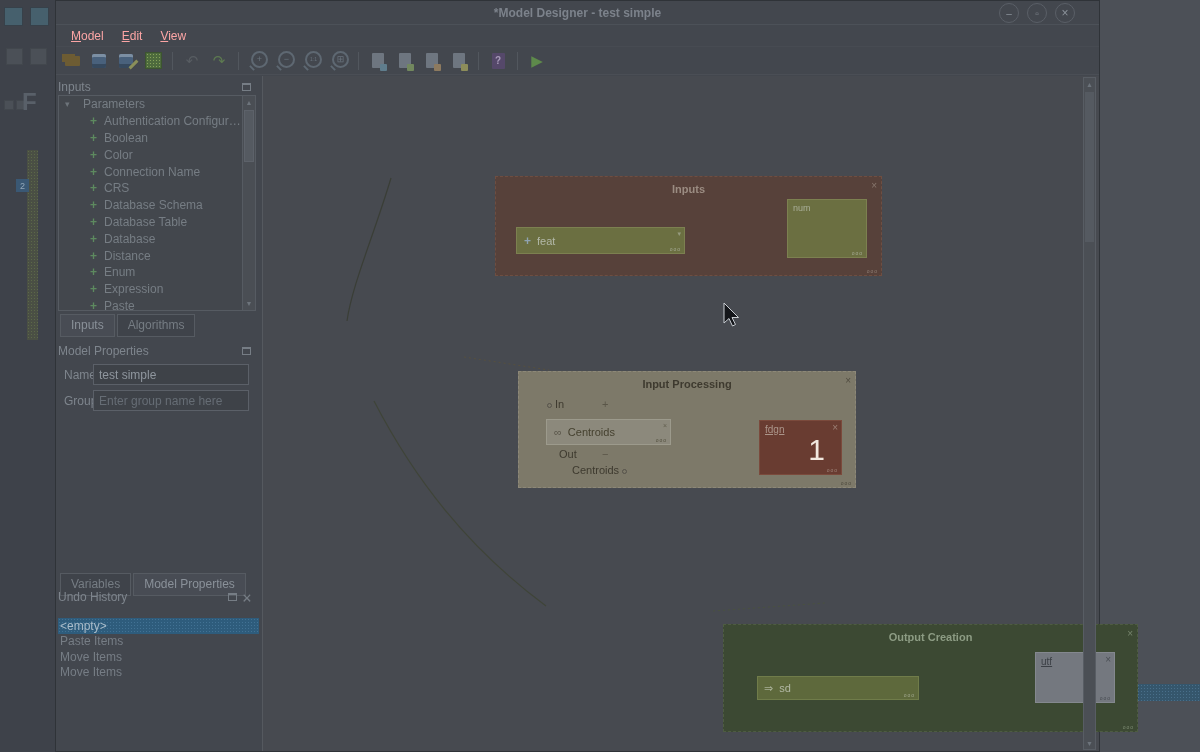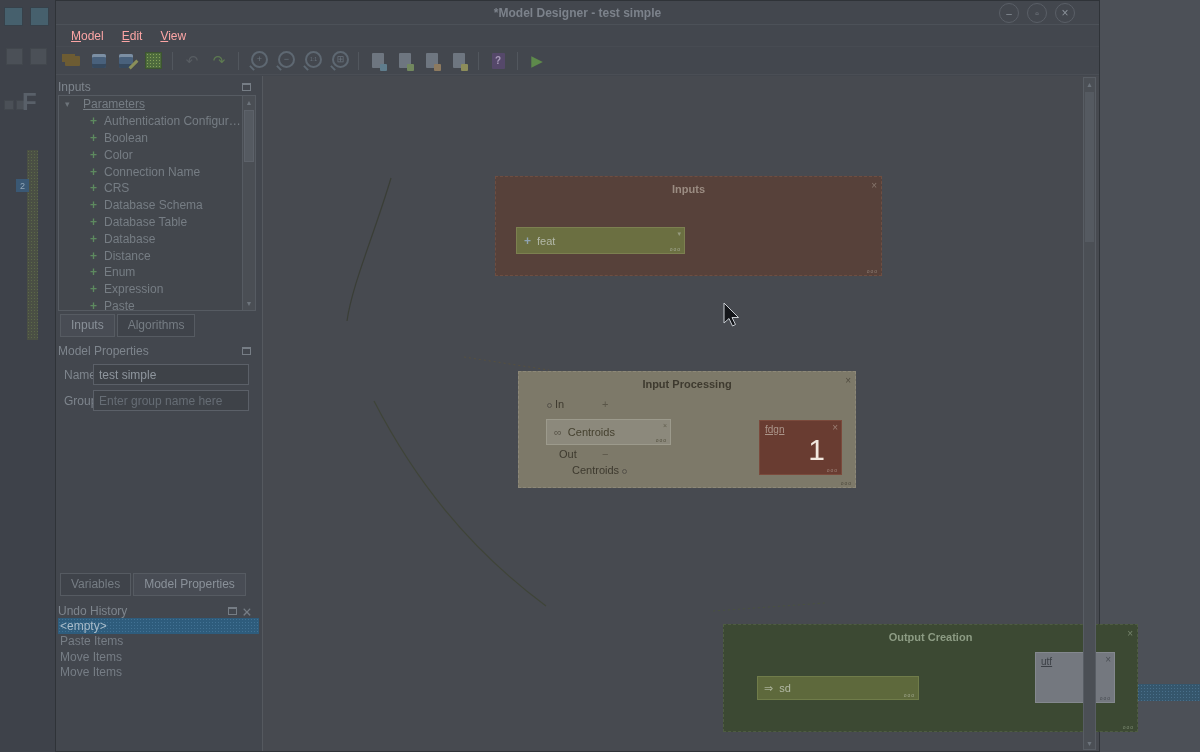--- a/index.html
+++ b/index.html
@@ -69,21 +69,21 @@
   
   .panel { position:absolute; left:2px; top:75px; width:201px; bottom:0; background:#43474e; }
   .dock-header { position:absolute; left:0; width:100%; height:17px; display:flex; align-items:center;
     font-size:12px; color:#7e858d; }
   .float-icon { position:absolute; width:9px; height:8px; border:1px solid #767d85; border-top-width:2px; }
   .close-icon { position:absolute; font-size:11px; color:#767d85; top:1px; }
   .tree { position:absolute; left:0; top:19px; width:198px; height:216px; border:1px solid #565b62;
     background:#43474d; overflow:hidden; }
   .tree-row { height:16.8px; display:flex; align-items:center; font-size:12px; color:#767d84; }
   .expander { width:10px; margin-left:6px; font-size:9px; color:#6d747b; }
-  .tree-root-label { margin-left:8px;text-decoration:underline; }
+  .tree-root-label { margin-left:8px; }
   .tree-item { padding-left:31px; }
   .plus-icon { color:#5d8a5f; font-weight:bold; font-size:12px; width:14px; }
   .vscroll { position:absolute; right:0; top:0; width:13px; height:100%; background:#4a4e54; border-left:1px solid #565b62; }
   .vscroll .arr { position:absolute; left:0; width:12px; height:13px; font-size:7px; color:#6d747c;
     display:flex; align-items:center; justify-content:center; }
   .vscroll .thumb { position:absolute; left:1px; width:10px; background:#555a61; border:1px solid #5d626a; }
 
   .tabs { position:absolute; display:flex; gap:2px; }
   .tab { border:1px solid #565b62; padding:3px 10px 4px; font-size:12px; color:#767d84; background:#3f434a; }
   .tab.active { background:#484c54; color:#8a9199; }
@@ -300,21 +300,21 @@
       <div class="prop-input" style="left:35px;top:288px;width:156px;text-align:center;">test simple</div>
       <span class="prop-label" style="left:6px;top:318px;">Group</span>
       <div class="prop-input placeholder" style="left:35px;top:314px;width:156px;">Enter group name here</div>
 
       <div class="tabs" style="left:2px;top:497px;">
 
       <span class="tab">Variables</span>
           <span class="tab active">Model Properties</span>
         </div>
 
-      <div class="dock-header" style="top:526px;">
+      <div class="dock-header" style="top:512px;">
         <span>Undo History</span>
         <span class="float-icon" style="right:22px;"></span>
         <span class="close-icon" style="right:8px;">🗙</span>
       </div>
       <div class="undo-list">
 
       <div class="undo-row selected">&lt;empty&gt;</div>
           <div class="undo-row">Paste Items</div>
           <div class="undo-row">Move Items</div>
           <div class="undo-row">Move Items</div>
@@ -323,20 +323,23 @@
 
     <div class="canvas">
 
       <div class="group g-inputs tex grip">
         <div class="group-title">Inputs</div>
         <span class="collapse-icon">×</span>
         <div class="param-box tex grip" style="left:20px;top:50px;width:169px;height:27px;">
           <span class="pplus">+</span>
           <span>feat</span>
           <span class="box-mini-controls">▾</span>
+        </div>
+        <div class="param-box tex grip" style="left:291px;top:22px;width:80px;height:59px;align-items:flex-start;">
+          <span style="margin:3px 0 0 5px;font-size:9px;color:#a9af98;">num</span>
         </div>
       </div>
 
       <div class="group g-proc tex grip">
         <div class="group-title">Input Processing</div>
         <span class="collapse-icon">×</span>
         <span class="row-label" style="left:28px;top:26px;"><span class="socket"></span> <span>In</span></span>
         <span class="row-label" style="left:83px;top:26px;color:#5a5648;">+</span>
         <div class="alg-box grip">
           <span class="aicon">∞</span>

